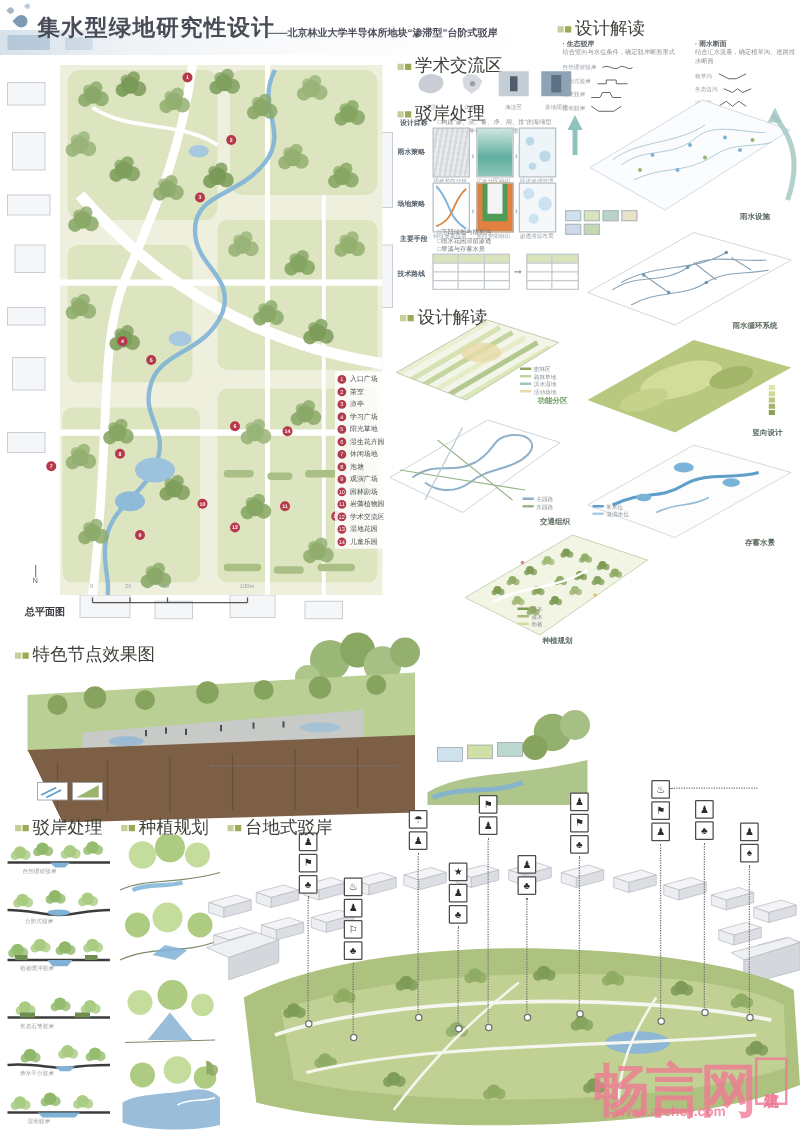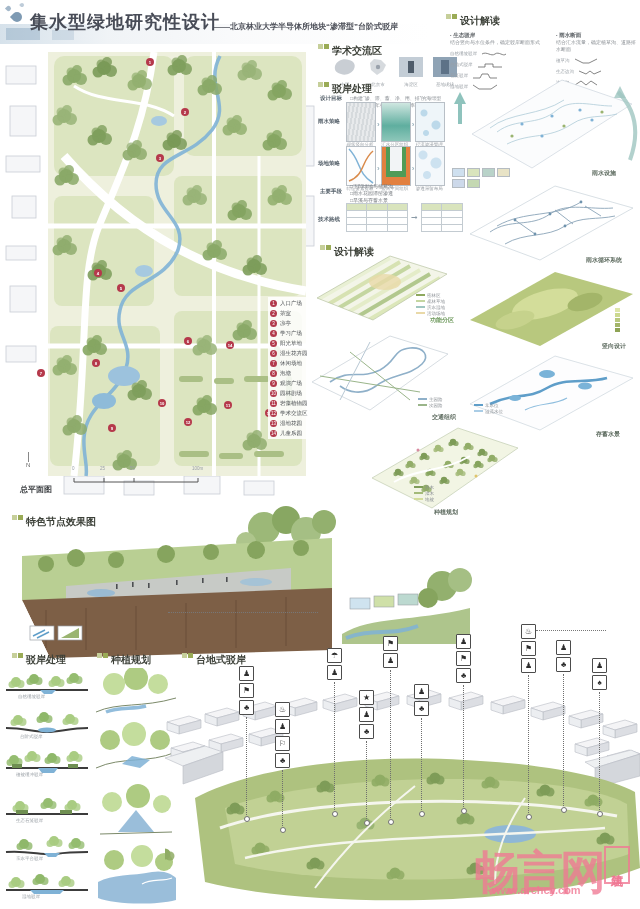--- a/index.html
+++ b/index.html
@@ -1,19 +1,19 @@
 <!DOCTYPE html>
 <html><head>
 <meta charset="utf-8">
 <style>
   html,body{margin:0;padding:0}
   body{width:640px;height:909px;position:relative;background:#fff;overflow:hidden;
        font-family:"Liberation Sans","DejaVu Sans",sans-serif;color:#3d4043}
   .abs{position:absolute}
-  .hdr{display:flex;gap:3px;font-weight:bold;font-size:10px;color:#3c4038;white-space:nowrap}
+  .hdr{display:flex;align-items:center;gap:3px;font-weight:normal;font-size:14px;color:#3c4038;white-space:nowrap}
   .hdr .sq{width:5px;height:5px;background:#9aab56;flex:0 0 auto}
   .hdr .sq2{width:5px;height:5px;background:#c6cf9a;flex:0 0 auto;margin-right:-2px}
   .tiny{font-size:5px;color:#8a8f94;line-height:1.35}
   .t4{font-size:4.5px;color:#9aa0a6}
   .lbl{font-size:6px;font-weight:bold;color:#5c6a5e;white-space:nowrap}
   .slabel{font-size:5.5px;font-weight:bold;color:#55606a;white-space:nowrap}
   .legend-row{display:flex;align-items:center;gap:3px;height:10px}
   .lg-dot{width:7px;height:7px;border-radius:50%;background:#b23a4c;color:#fff;font-size:4.5px;
           display:flex;align-items:center;justify-content:center;flex:0 0 auto}
   .lg-txt{font-size:5.5px;color:#4a4e52;white-space:nowrap}

